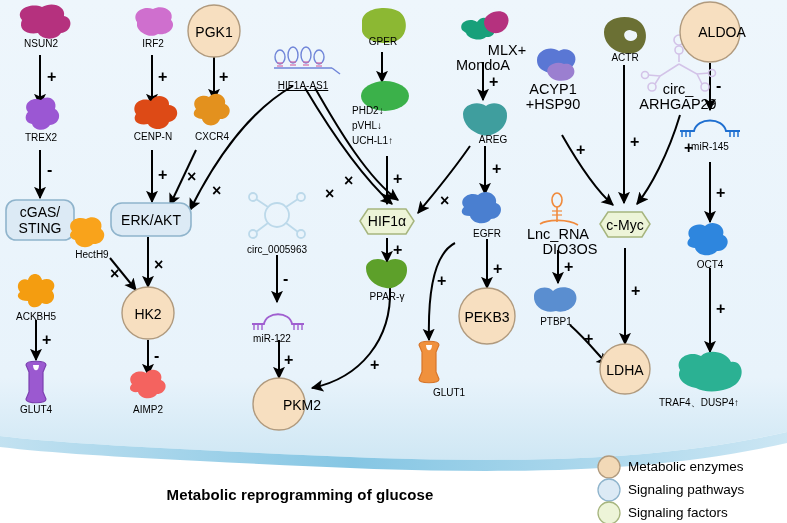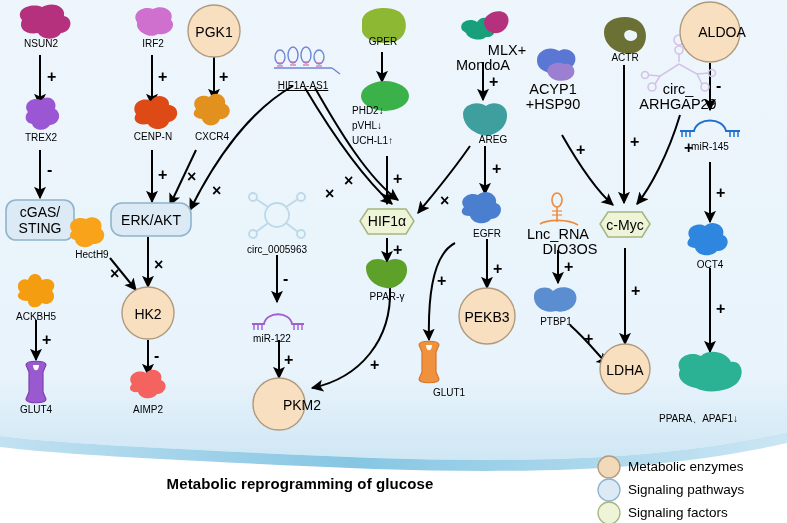--- a/index.html
+++ b/index.html
@@ -396,20 +396,20 @@
   <div class="lbl node-txt ctr" style="left:625px;top:217px;">c-Myc</div>
   <div class="lbl sign" style="left:631px;top:282px;">+</div>
   <div class="lbl node-txt ctr" style="left:625px;top:362px;">LDHA</div>
 
   <div class="lbl node-txt ctr" style="left:710px;top:24px;margin-left:12px;">ALDOA</div>
   <div class="lbl sign" style="left:716px;top:77px;">-</div>
   <div class="lbl nm ctr" style="left:710px;top:141px;">miR-145</div>
   <div class="lbl sign" style="left:716px;top:184px;">+</div>
   <div class="lbl nm ctr" style="left:710px;top:259px;">OCT4</div>
   <div class="lbl sign" style="left:716px;top:300px;">+</div>
-  <div class="lbl nm" style="left:659px;top:412px;"><span>PPARA、APAF1</span><span>↓</span></div>
-
-  <div class="lbl ttl ctr" style="left:300px;top:475px;text-align:center;">Metabolic reprogramming of glucose</div>
+  <div class="lbl nm" style="left:659px;top:396px;"><span>TRAF4、DUSP4</span><span>↑</span></div>
+
+  <div class="lbl ttl ctr" style="left:300px;top:486px;text-align:center;">Metabolic reprogramming of glucose</div>
   <div class="lbl leg" style="left:628px;top:459px;">Metabolic enzymes</div>
   <div class="lbl leg" style="left:628px;top:482px;">Signaling pathways</div>
   <div class="lbl leg" style="left:628px;top:505px;">Signaling factors</div>
 
 </div>
 
 </body></html>

